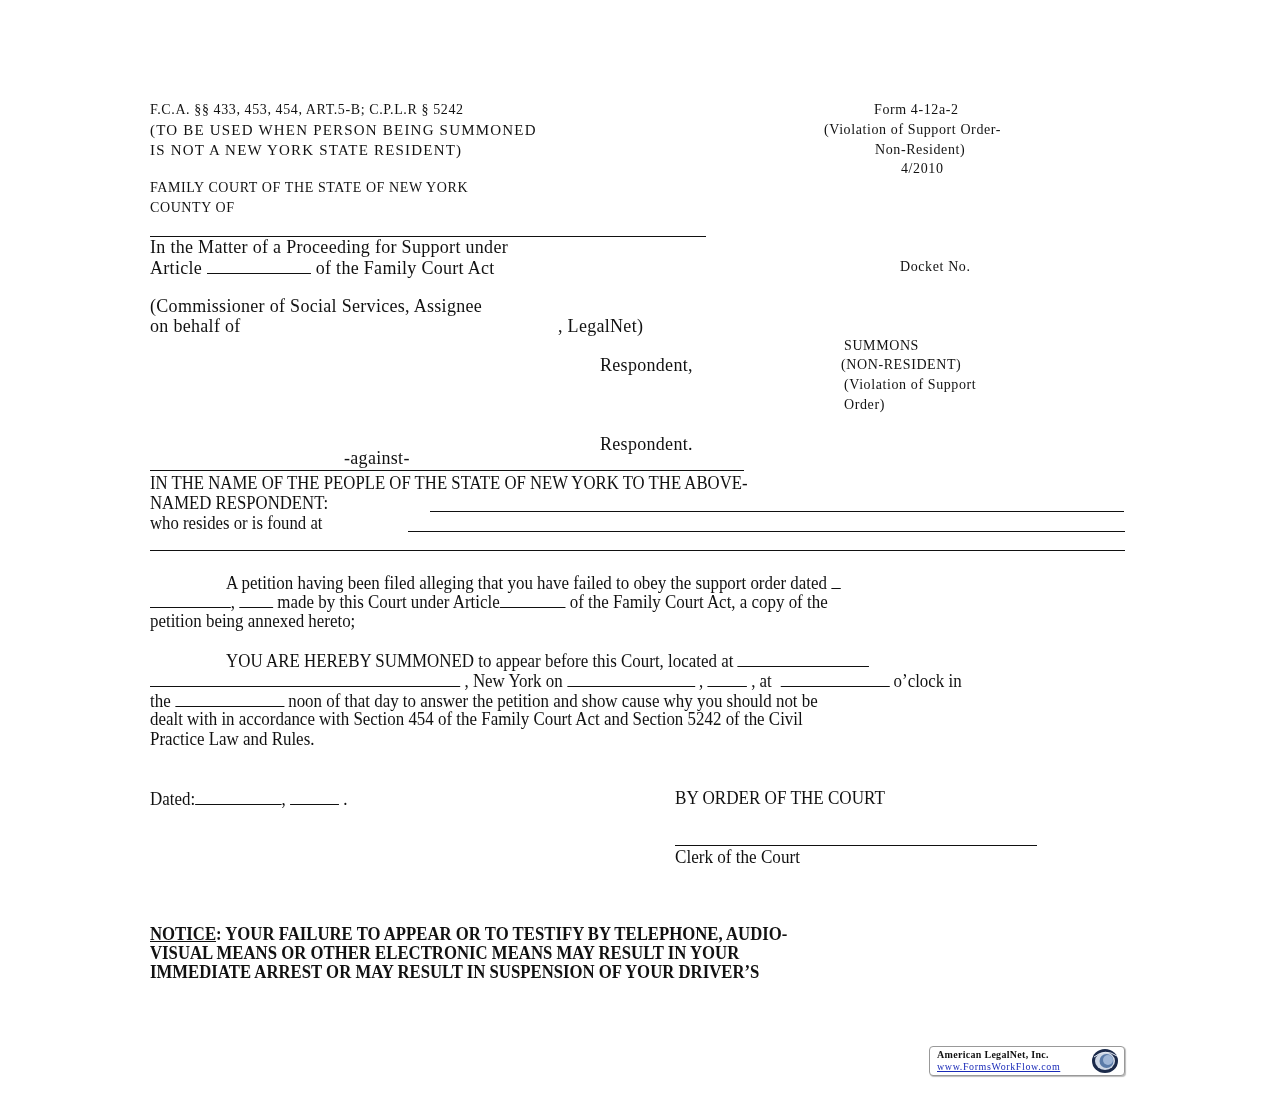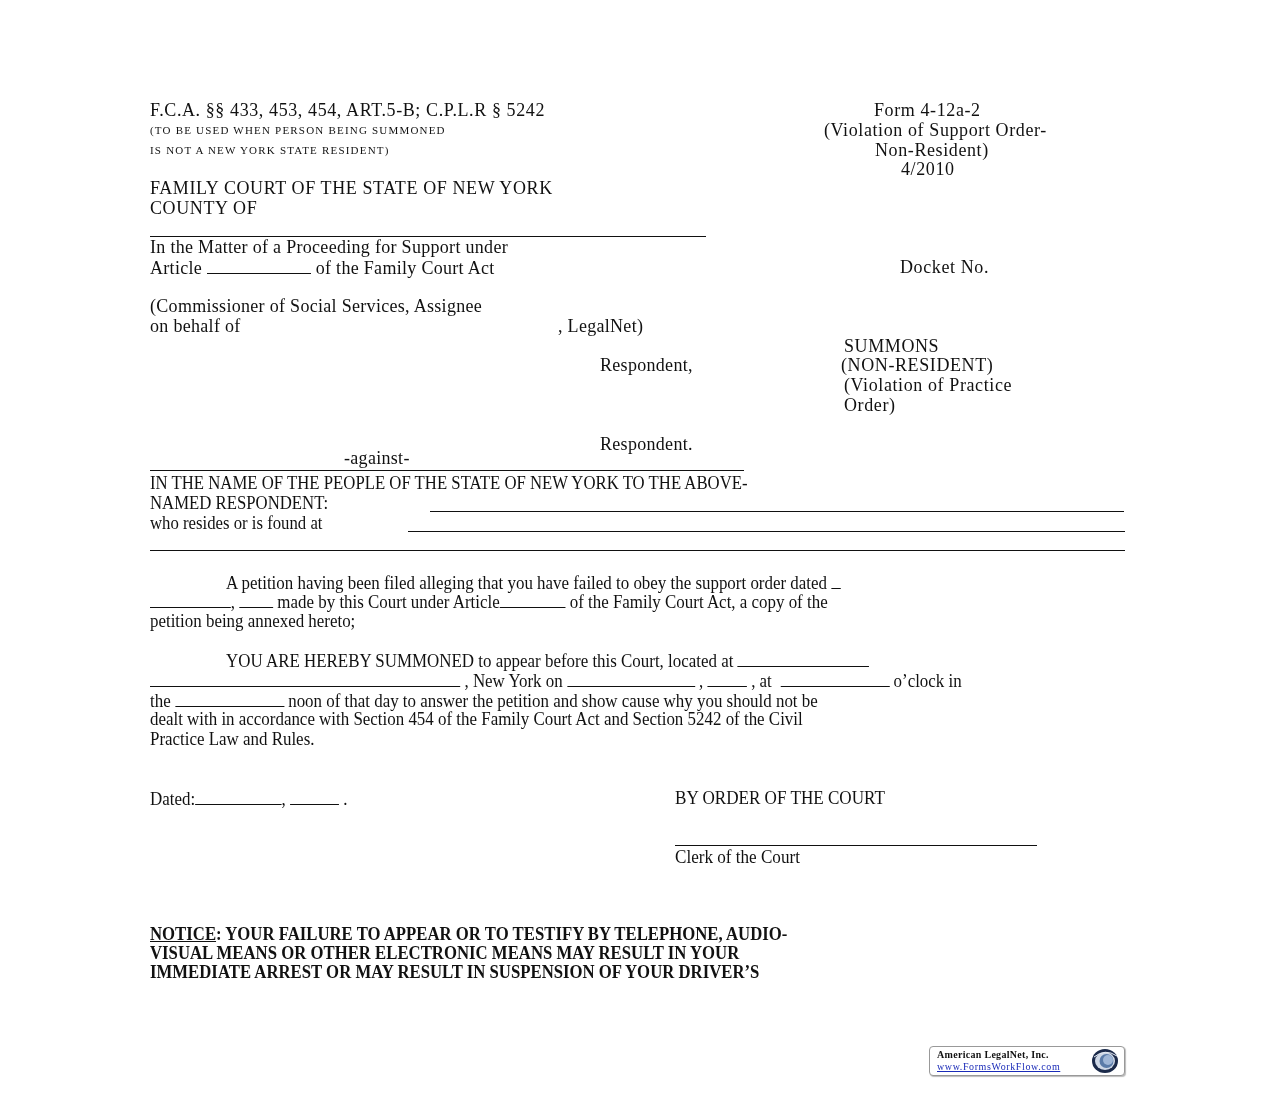--- a/index.html
+++ b/index.html
@@ -1,21 +1,21 @@
 <!DOCTYPE html>
 <html><head>
 <meta charset="utf-8">
 <style>
   html, body { margin: 0; padding: 0; background: #ffffff; }
   body { width: 1275px; height: 1100px; position: relative; overflow: hidden;
          font-family: "Liberation Serif", "DejaVu Serif", serif; color: #111; }
   .abs { position: absolute; white-space: nowrap; }
   .t { font-size: 18px; line-height: 20px; letter-spacing: 0.3px; }
-  .tw { font-size: 18px; line-height: 20px; letter-spacing: 0.6px; }
-  .sc { font-size: 11px; line-height: 20px; letter-spacing: 1.2px; text-align: right; }
+  .tw { font-size: 14px; line-height: 20px; letter-spacing: 0.6px; }
+  .sc { font-size: 15px; line-height: 20px; letter-spacing: 1.2px; text-align: right; }
   .cond { font-size: 18px; line-height: 20px; letter-spacing: 0px; transform-origin: left top; }
   .hr { position: absolute; height: 0; border-top: 1.6px solid #111; }
   .blank { display: inline-block; border-bottom: 1.5px solid #111; height: 16px; vertical-align: baseline; }
   .bold { font-weight: bold; }
   .u { text-decoration: underline; }
   .logo-box { position: absolute; left: 929px; top: 1046px; width: 194px; height: 28px;
               border: 1px solid #999; border-radius: 4px; background: #fff;
               box-shadow: 1px 1px 1px #bbb; }
   .logo-name { position: absolute; left: 7px; top: 2px; font-size: 10px; font-weight: bold;
                color: #111; font-family: "Liberation Serif", serif; letter-spacing: 0.3px; text-align: center; }
@@ -50,21 +50,21 @@
 <div class="abs t" style="left:150px; top:296px;">(Commissioner of Social Services, Assignee</div>
 <div class="abs t" style="left:150px; top:316px;">on behalf of</div>
 <div class="abs t" style="left:558px; top:316px;">, LegalNet)</div>
 
 <div class="abs t" style="left:600px; top:355px;">Respondent,</div>
 <div class="abs t" style="left:344px; top:414px;margin-top:34px;">-against-</div>
 <div class="abs t" style="left:600px; top:434px;">Respondent.</div>
 
 <div class="abs tw" style="left:844px; top:336px;">SUMMONS</div>
 <div class="abs tw" style="left:841px; top:355px;">(NON-RESIDENT)</div>
-<div class="abs tw" style="left:844px; top:375px;">(Violation of Practice</div>
+<div class="abs tw" style="left:844px; top:375px;">(Violation of Support</div>
 <div class="abs tw" style="left:844px; top:395px;">Order)</div>
 
 <div class="hr" style="left:150px; top:470px; width:594px;"></div>
 
 <div class="abs cond" style="left:150px; top:473px; transform:scaleX(0.93);">IN THE NAME OF THE PEOPLE OF THE STATE OF NEW YORK TO THE ABOVE-</div>
 <div class="abs cond" style="left:150px; top:493px; transform:scaleX(0.93);">NAMED RESPONDENT:</div>
 <div class="hr" style="left:430px; top:511px; width:694px;"></div>
 <div class="abs cond" style="left:150px; top:513px; transform:scaleX(0.93);">who resides or is found at</div>
 <div class="hr" style="left:408px; top:531px; width:717px;"></div>
 <div class="hr" style="left:150px; top:550px; width:975px;"></div>

